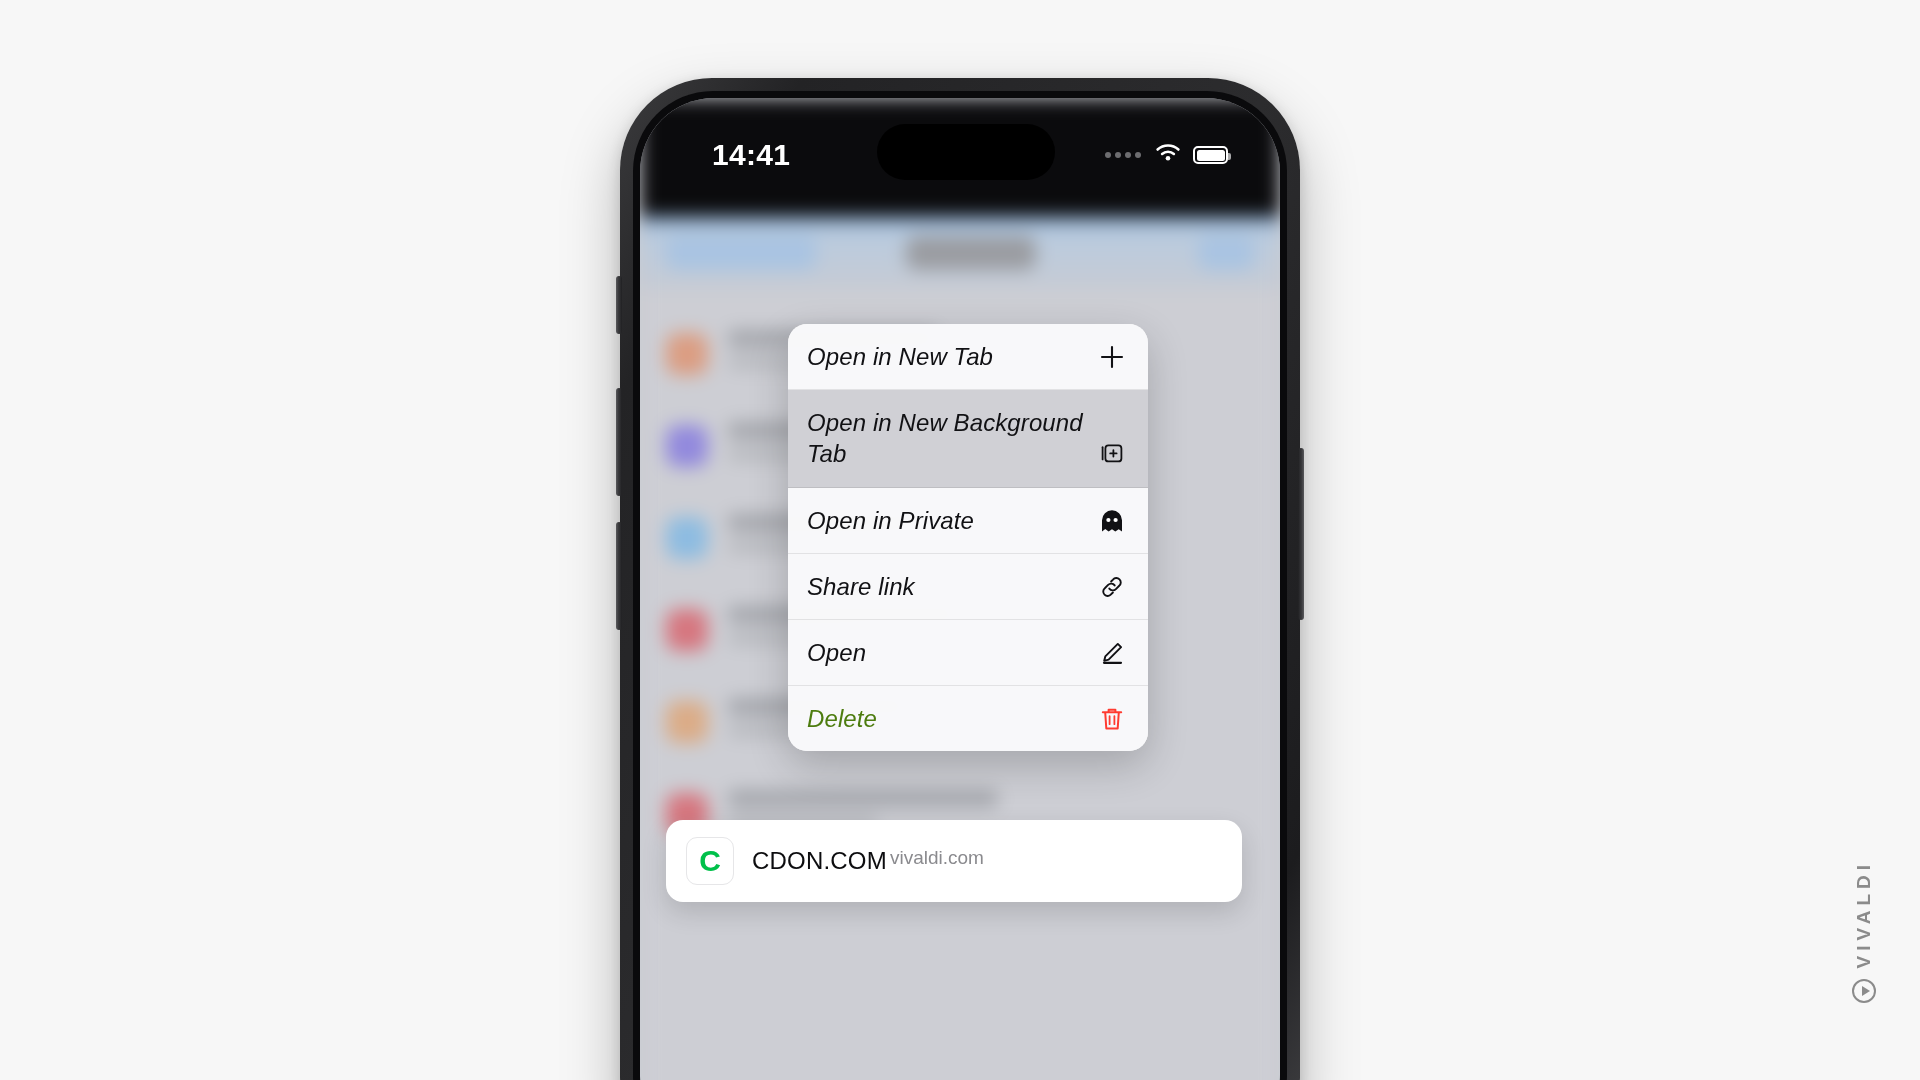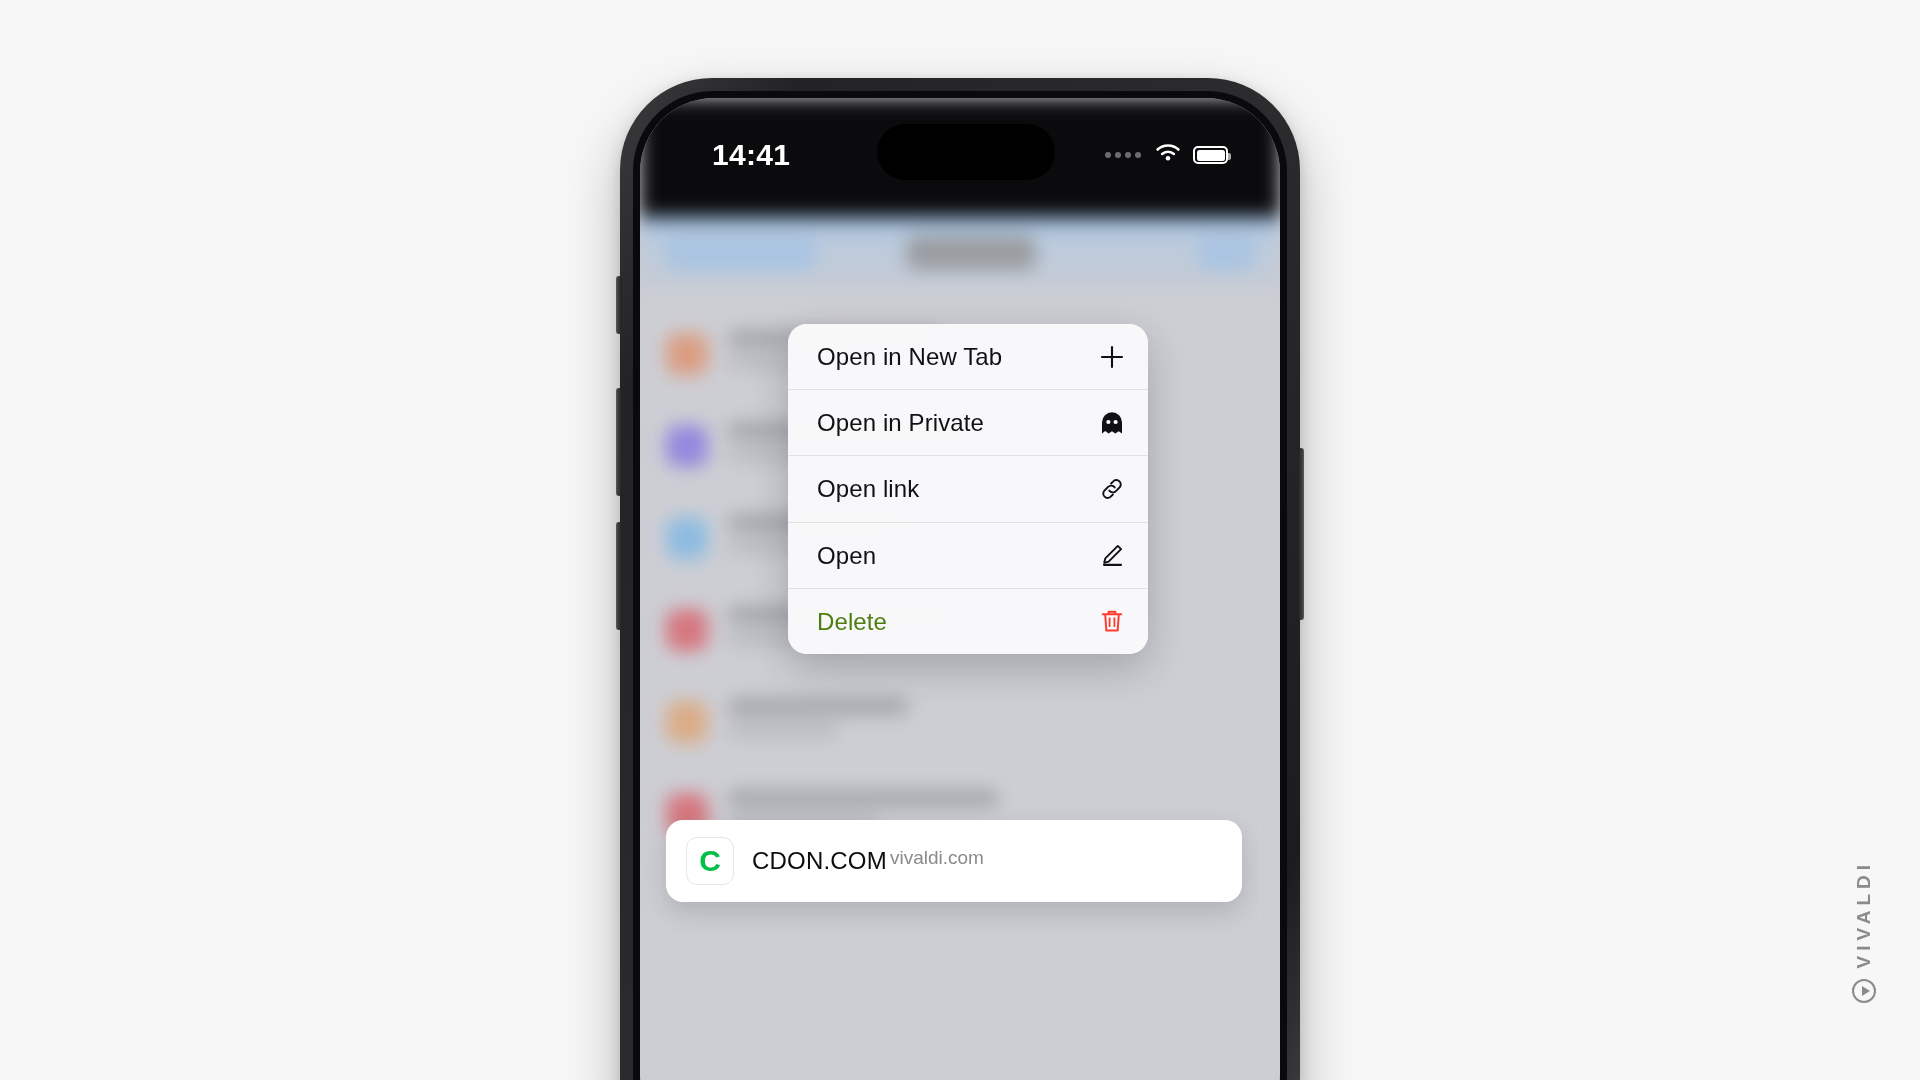--- a/index.html
+++ b/index.html
@@ -149,25 +149,26 @@
     left: 148px;
     top: 226px;
     width: 360px;
     border-radius: 19px;
     overflow: hidden;
     background: rgba(245,245,247,0.93);
     box-shadow: 0 14px 40px rgba(0,0,0,0.20);
     z-index: 10;
   }
   .menu-item {
-    display: flex; align-items: center; justify-content: space-between;
-    padding: 17px 21px 17px 29px;
+    display: flex; align-items: flex-end; justify-content: space-between;
+    padding: 17px 21px 17px 19px;
     min-height: 64px;
     border-bottom: 1px solid rgba(0,0,0,0.085);
     background: rgba(248,248,250,0.92);
+    font-style: italic;
   }
   .menu-item:last-child { border-bottom: none; }
   .menu-item.highlighted { background: rgba(206,206,211,0.95); }
   .menu-item .mi-label {
     font-size: 24px; color: #111114; line-height: 1.3;
     letter-spacing: .1px; padding-right: 12px;
   }
   .menu-item.destructive .mi-label { color: #4d7c0f; }
   .mi-icon { width: 30px; height: 30px; flex: 0 0 30px; display:flex; align-items:center; justify-content:center; }
   .mi-icon svg { display: block; }
@@ -297,34 +298,44 @@
 
         <div class="menu-item">
           <span class="mi-label">Open in New Tab</span>
           <span class="mi-icon">
             <svg width="28" height="28" viewBox="0 0 28 28">
               <path d="M14 4v20M4 14h20" stroke="#111114" stroke-width="2.1" stroke-linecap="round"></path>
             </svg>
           </span>
         </div>
 
+        <div class="menu-item highlighted">
+          <span class="mi-label">Open in New Background Tab</span>
+          <span class="mi-icon">
+            <svg width="28" height="28" viewBox="0 0 28 28">
+              <path d="M4.6 6.2v12.2" stroke="#111114" stroke-width="1.8" stroke-linecap="round"></path>
+              <rect x="7.4" y="4.4" width="16" height="16" rx="3" stroke="#111114" stroke-width="1.8" fill="none"></rect>
+              <path d="M15.4 9.2v6.4M12.2 12.4h6.4" stroke="#111114" stroke-width="1.8" stroke-linecap="round"></path>
+            </svg>
+          </span>
+        </div>
 
         <div class="menu-item">
           <span class="mi-label">Open in Private</span>
           <span class="mi-icon">
             <svg width="28" height="28" viewBox="0 0 28 28">
               <path d="M4 13.2a10 10 0 0120 0v11.4l-3.3-2.4-3.4 2.4-3.3-2.4-3.4 2.4L7.3 22 4 24.6V13.2z" fill="#111114"></path>
               <circle cx="10.4" cy="13" r="2.1" fill="#fff"></circle>
               <circle cx="17.6" cy="13" r="2.1" fill="#fff"></circle>
             </svg>
           </span>
         </div>
 
         <div class="menu-item">
-          <span class="mi-label">Open link</span>
+          <span class="mi-label">Share link</span>
           <span class="mi-icon">
             <svg width="28" height="28" viewBox="0 0 28 28">
               <path d="M11.3 15.6a4.4 4.4 0 006.6.5l3.3-3.3a4.4 4.4 0 10-6.2-6.2l-1.9 1.9" stroke="#111114" stroke-width="1.9" fill="none" stroke-linecap="round"></path>
               <path d="M16.7 12.4a4.4 4.4 0 00-6.6-.5l-3.3 3.3a4.4 4.4 0 106.2 6.2l1.9-1.9" stroke="#111114" stroke-width="1.9" fill="none" stroke-linecap="round"></path>
             </svg>
           </span>
         </div>
 
         <div class="menu-item">
           <span class="mi-label">Open</span>

